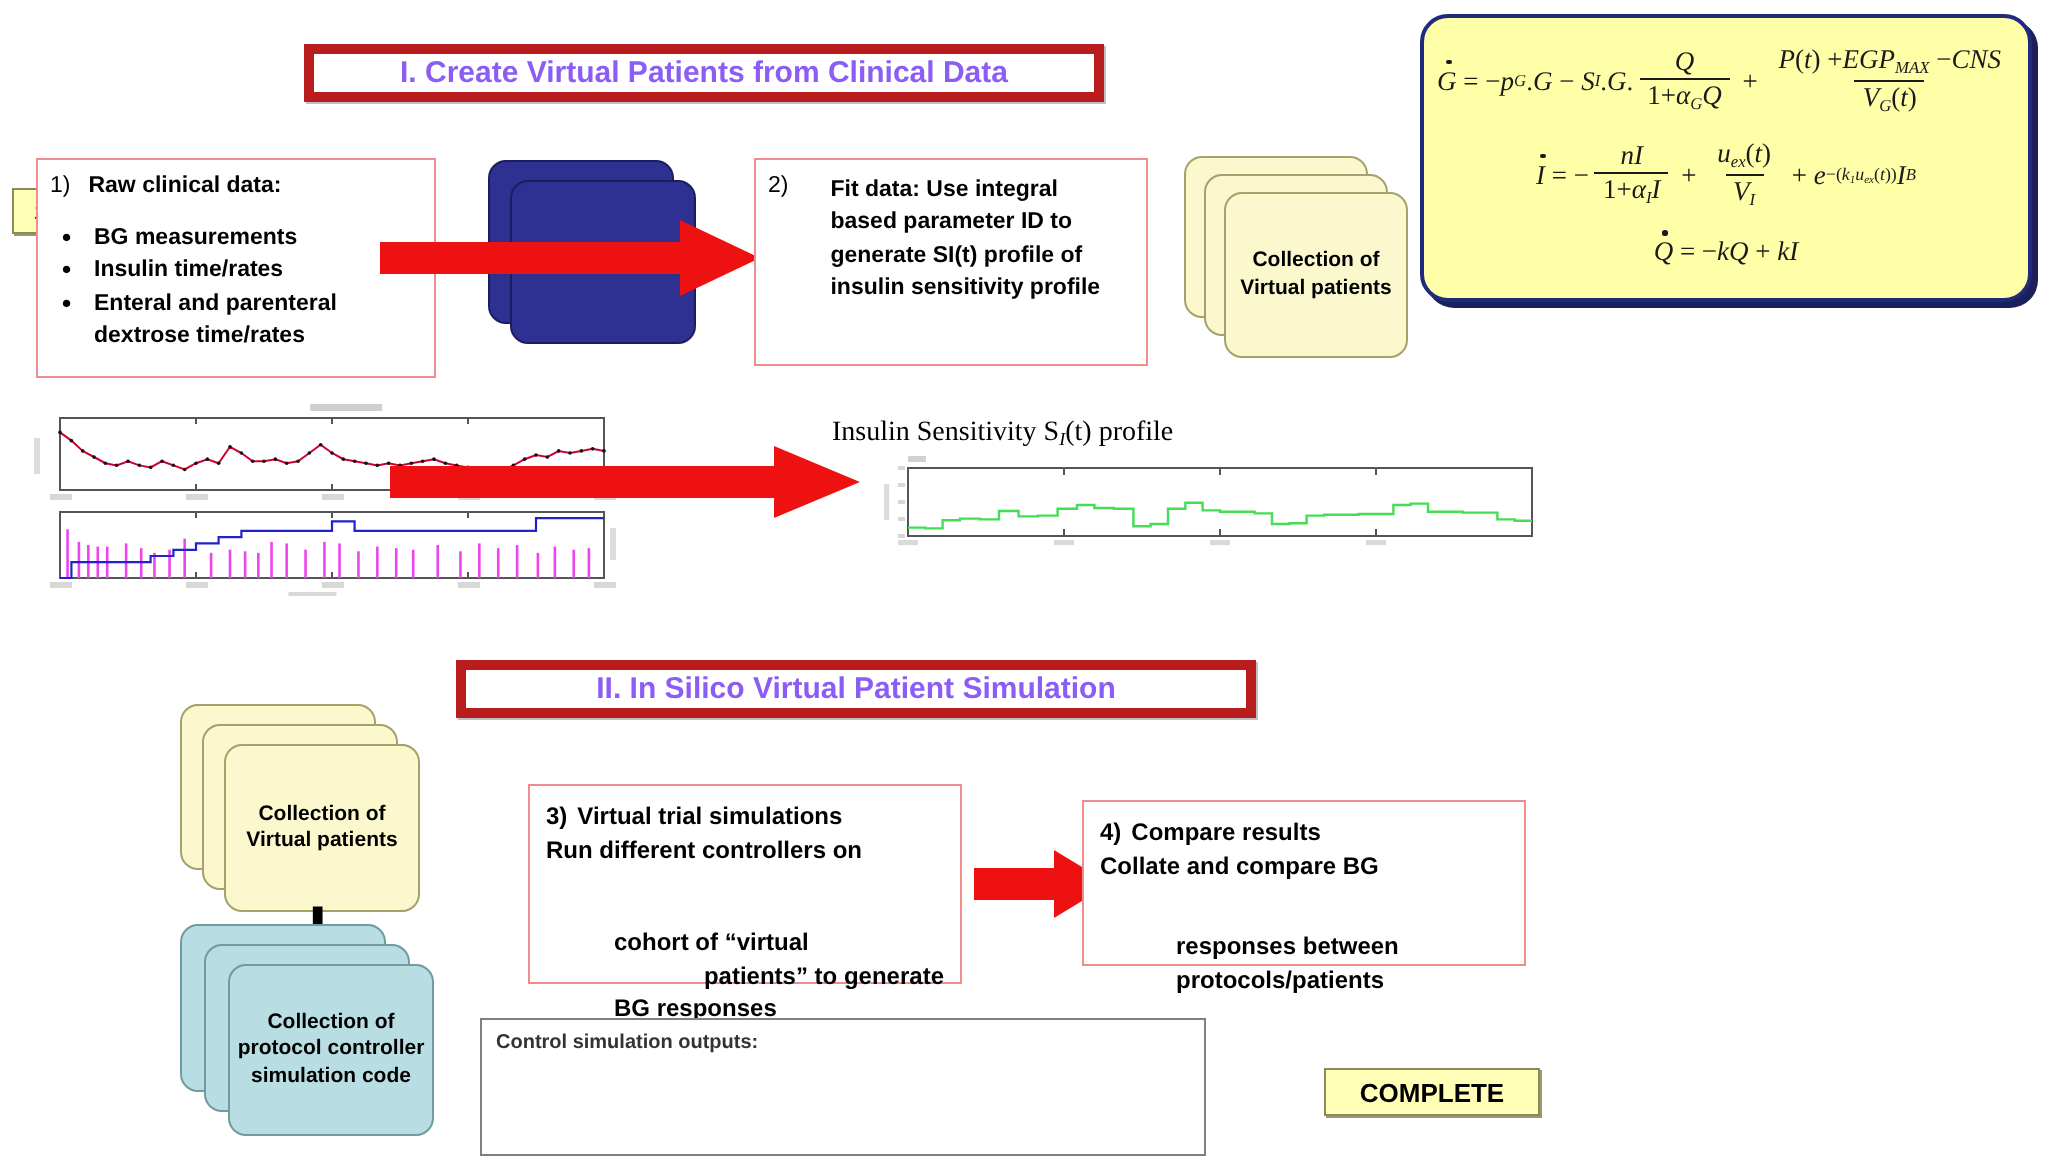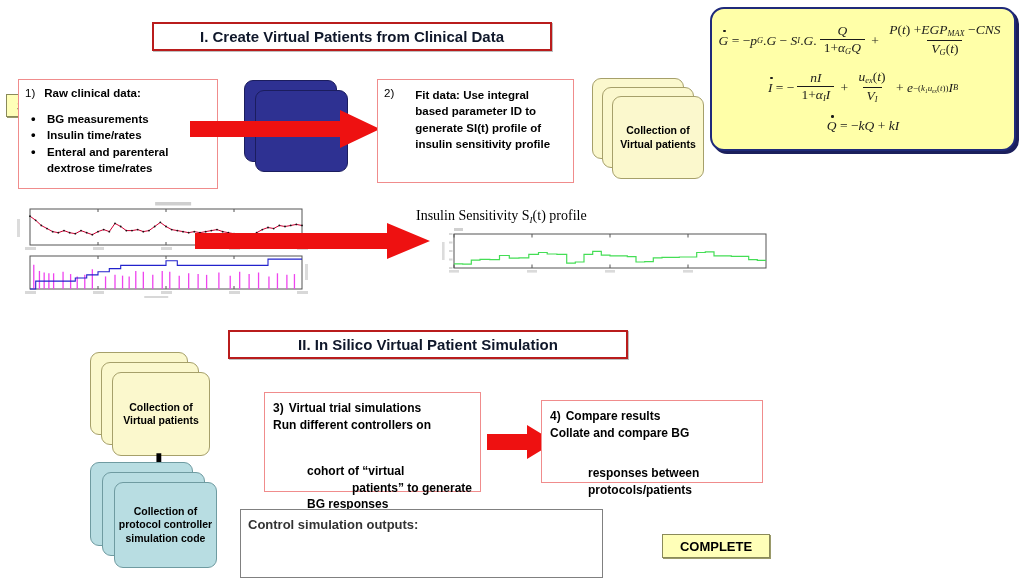--- a/index.html
+++ b/index.html
@@ -10,25 +10,25 @@
   body {
     width: 1024px; height: 585px;
     position: relative;
     font-family: "Liberation Sans", sans-serif;
     overflow: hidden;
   }
   .abs { position: absolute; }
 
   
   .section-banner {
-    border: 2px solid #b91c1c;
+    border: 5px solid #b91c1c;
     background: #ffffff;
     display: flex; align-items: center; justify-content: center;
     font-weight: bold;
-    color: #0f172a;
+    color: #8b5cf6;
     box-shadow: 1px 1px 0 #bfbfbf;
   }
 
   
   .badge {
     background: #ffffb8;
     border: 1px solid #8a8a5a;
     display: flex; align-items: center;
     font-weight: bold;
     color: #000;
@@ -411,15 +411,15 @@
   </div>
   <div>Collate and compare BG</div>
   <div style="padding-left:38px;margin-top:24px;">responses between</div>
   <div style="padding-left:38px;">protocols/patients</div>
 </div>
 
 <div class="abs badge center" style="left:662px; top:498px; width:108px; height:24px; font-size:13px;">
   <span>COMPLETE</span>
 </div>
 
-<div class="abs outbox" style="left:240px; top:509px; width:363px; height:69px; padding:5px 6px 0 7px; font-size:13px; line-height:1.48;">
+<div class="abs outbox" style="left:240px; top:509px; width:363px; height:69px; padding:5px 6px 0 7px; font-size:10px; line-height:1.48;">
   <div class="hd">Control simulation outputs:</div>
 </div>
 
 </body></html>

